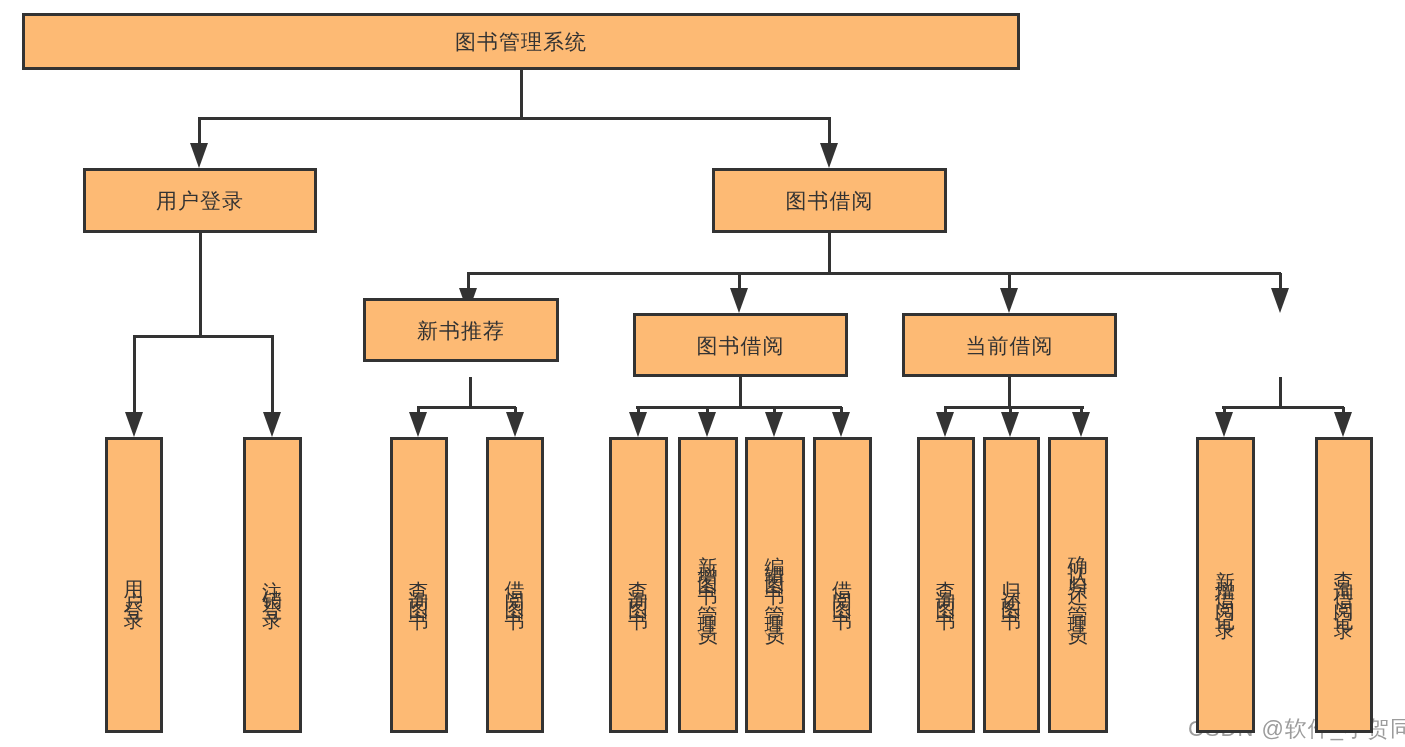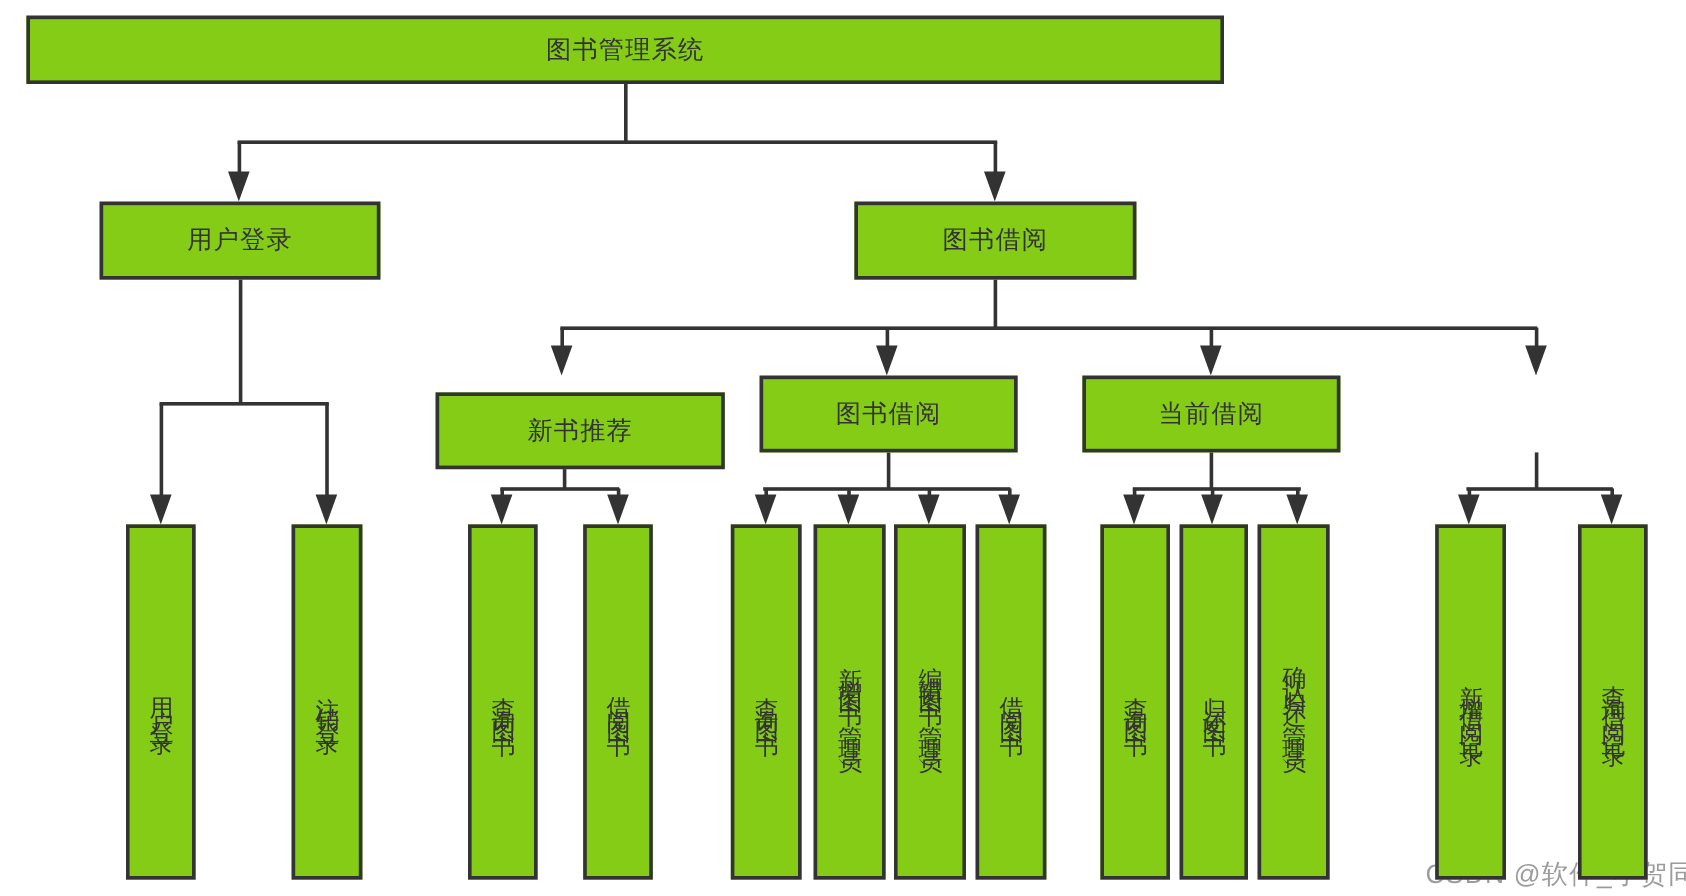--- a/index.html
+++ b/index.html
@@ -6,21 +6,21 @@
   #canvas{
     position:relative;
     width:1405px;height:747px;
     background:#ffffff;
     overflow:hidden;
     font-family:"Liberation Sans","DejaVu Sans",sans-serif;
   }
   .node{
     position:absolute;
     box-sizing:border-box;
-    background:#84cc16;
+    background:#fdba74;
     border:3px solid var(--line,#333333);
     display:flex;align-items:center;justify-content:center;
   }
   .node .label{
     color:#333333;
     font-size:21px;
     line-height:1;
     letter-spacing:1px;
     white-space:nowrap;
   }
@@ -107,21 +107,21 @@
     <div class="ahead" style="left: 1334px; top: 412px;"></div>
     <div class="node horiz" style="left: 22px; top: 13px; width: 998px; height: 57px;">
       <span class="label">图书管理系统</span>
     </div>
     <div class="node horiz" style="left: 83px; top: 168px; width: 234px; height: 65px;">
       <span class="label">用户登录</span>
     </div>
     <div class="node horiz" style="left: 712px; top: 168px; width: 235px; height: 65px;">
       <span class="label">图书借阅</span>
     </div>
-    <div class="node horiz" style="left: 363px; top: 327px; width: 241px; height: 64px;">
+    <div class="node horiz" style="left: 363px; top: 298px; width: 196px; height: 64px;">
       <span class="label">新书推荐</span>
     </div>
     <div class="node horiz" style="left: 633px; top: 313px; width: 215px; height: 64px;">
       <span class="label">图书借阅</span>
     </div>
     <div class="node horiz" style="left: 902px; top: 313px; width: 215px; height: 64px;">
       <span class="label">当前借阅</span>
     </div>
     <div class="node vert" style="left: 105px; top: 437px; width: 58px; height: 296px;">
       <span class="label">用户登录</span>

